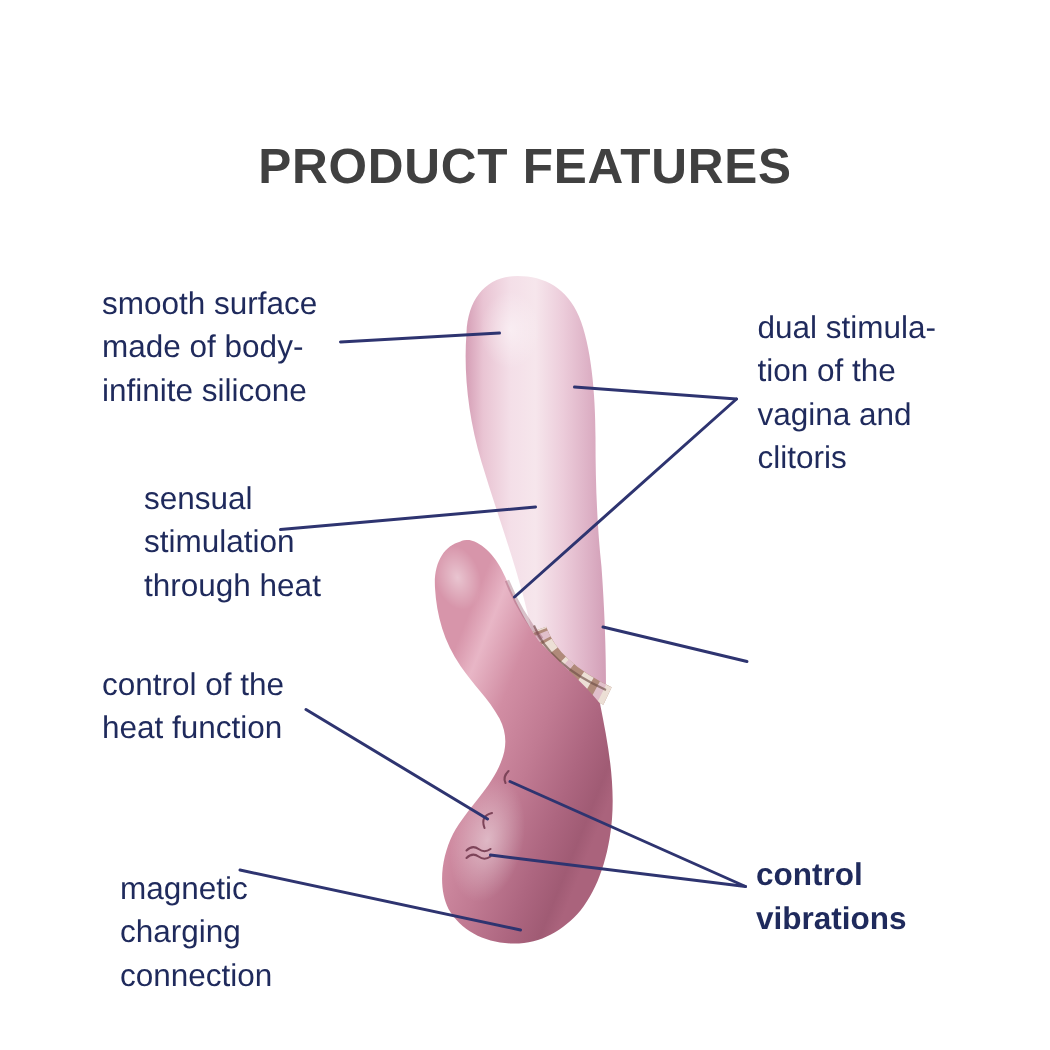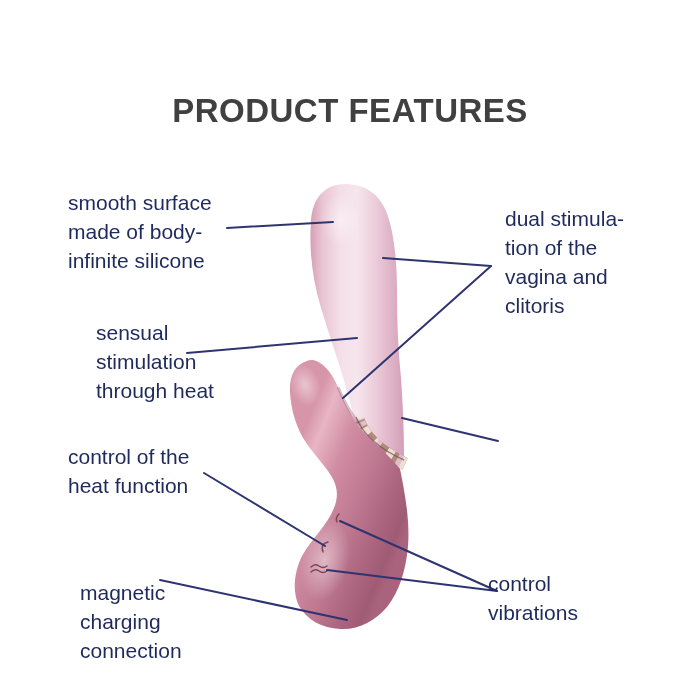--- a/index.html
+++ b/index.html
@@ -20,21 +20,21 @@
     font-size:21px;line-height:29px;
     color:#1f2a5c;
     white-space:pre-line;
   }
   .lbl-smooth   {left:68px;  top:188px; width:200px;}
   .lbl-sensual  {left:68px;  top:318px; width:200px;margin-left:28px;}
   .lbl-heatctl  {left:68px;  top:442px; width:200px;}
   .lbl-magnetic {left:80px;  top:540px; width:200px;margin-top:38px;}
   .lbl-dual     {left:505px; top:204px; width:190px;}
   .lbl-connect  {left:505px; top:361px; width:190px;}
-  .lbl-vib      {left:488px; top:569px; width:190px;}
+  .lbl-vib      {left:504px; top:569px; width:190px;font-weight:bold;}
   svg{position:absolute;left:0;top:0;}
 </style>
 </head>
 <body>
 
 <div class="stage">
 
   <h1 class="title">PRODUCT FEATURES</h1>
 
   <svg width="700" height="700" viewBox="0 0 700 700">

